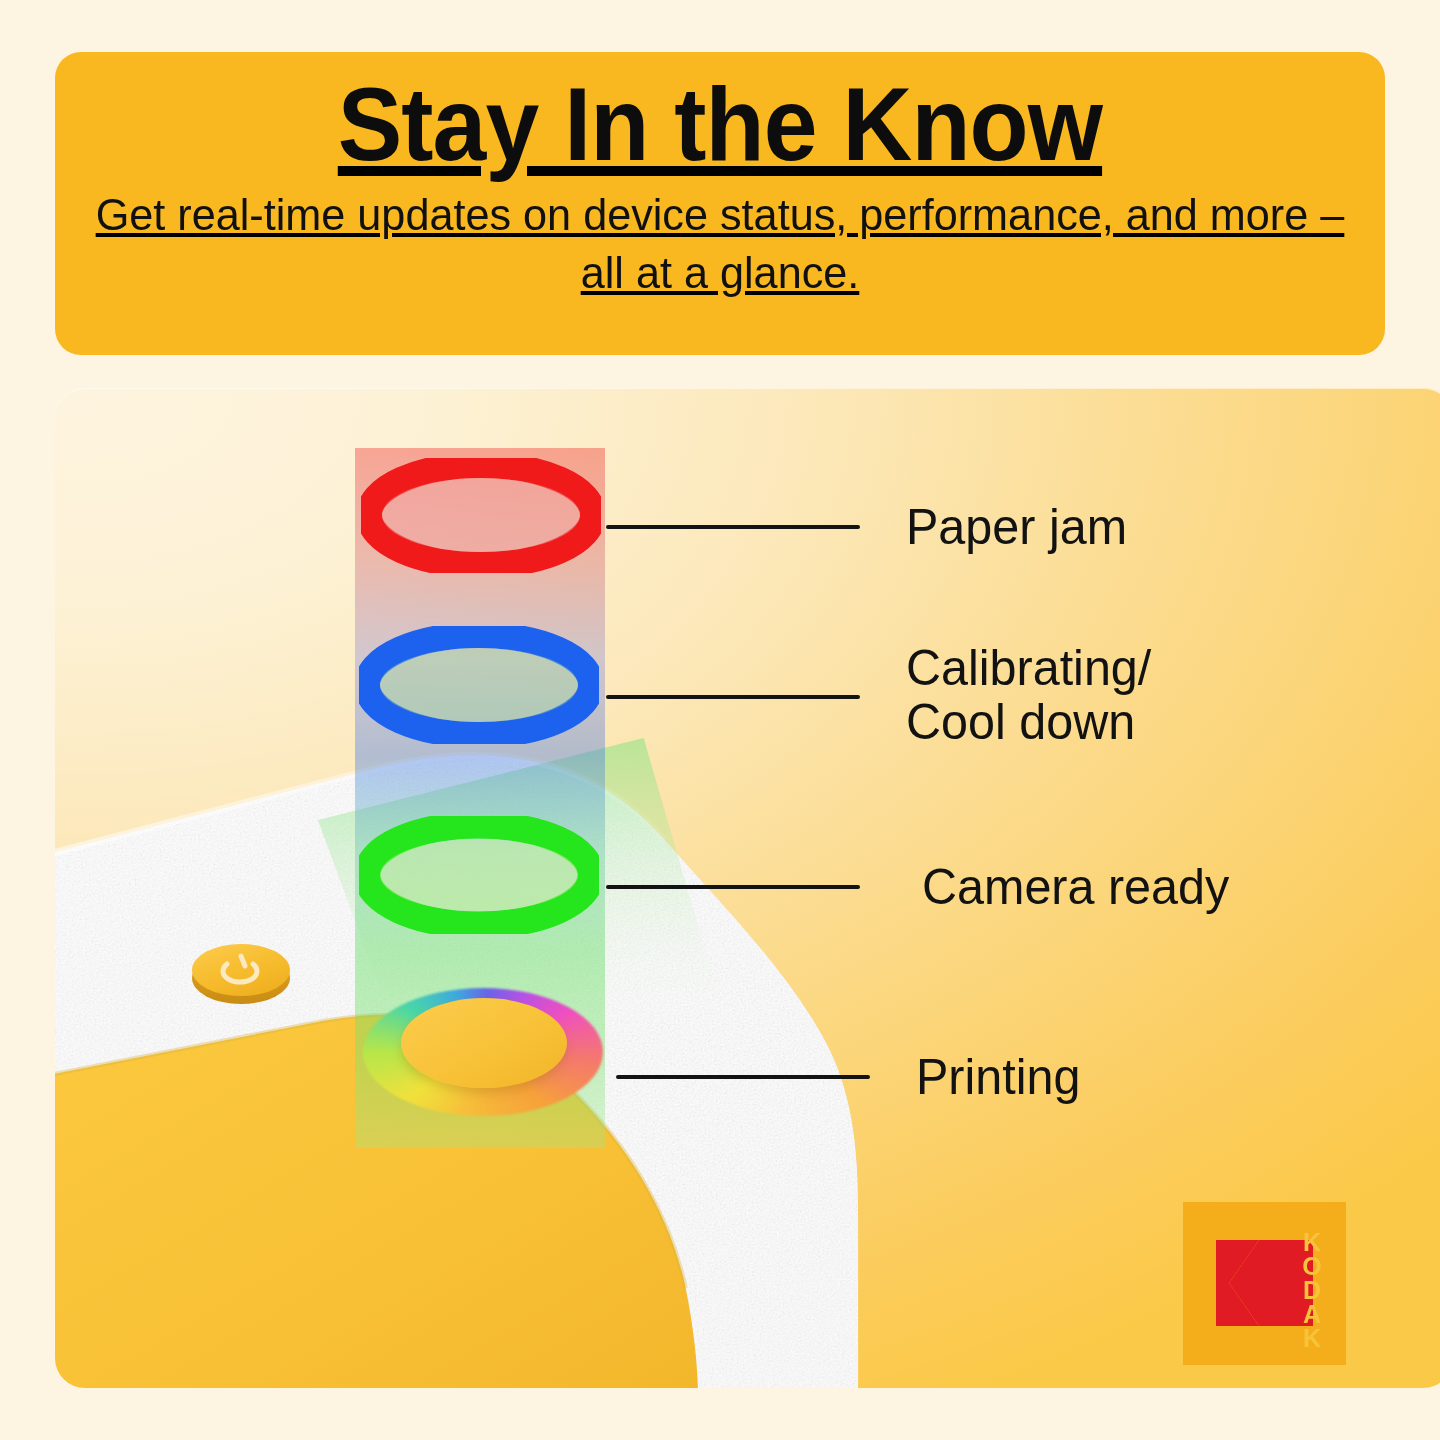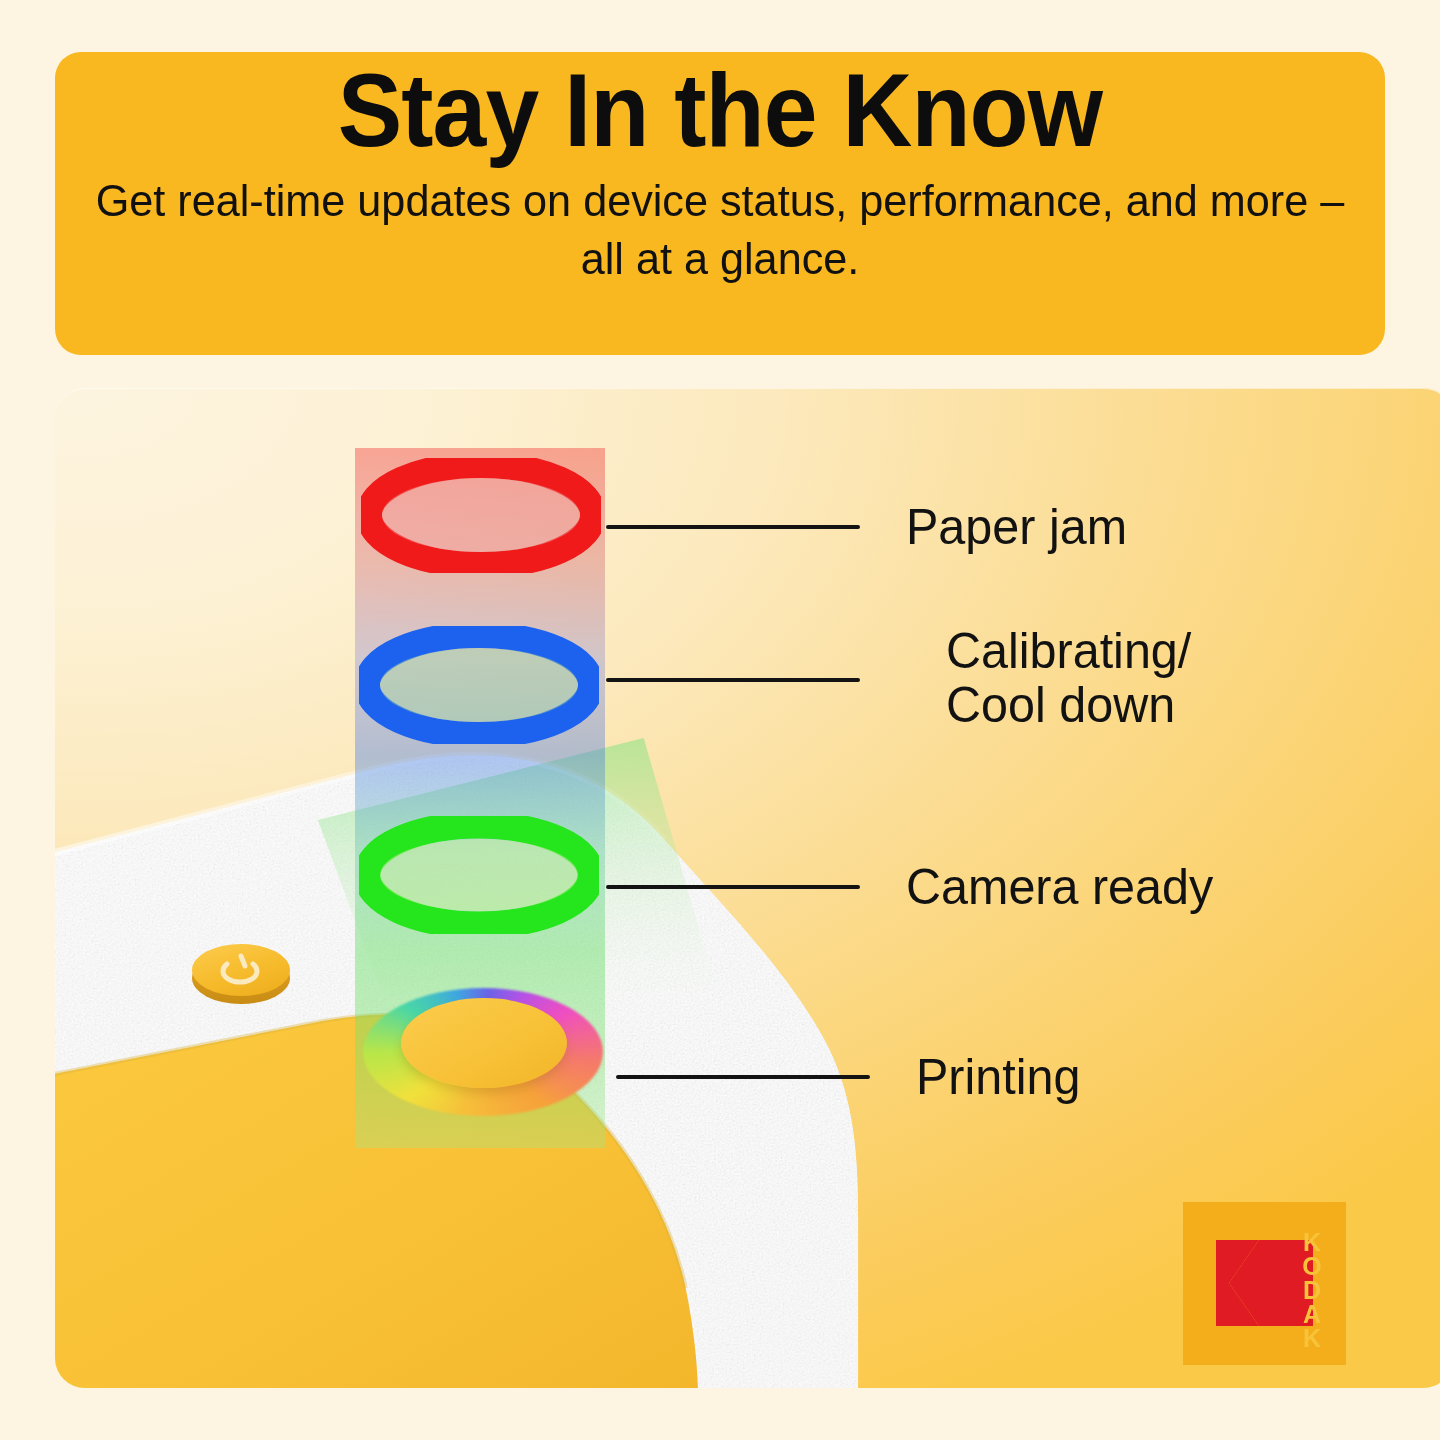--- a/index.html
+++ b/index.html
@@ -27,20 +27,22 @@
     top: 52px;
     width: 1330px;
     height: 303px;
     background: #f9b720;
     border-radius: 26px;
     box-sizing: border-box;
     display: flex;
     flex-direction: column;
     align-items: center;
     justify-content: flex-start;
+    padding-top: 14px;
+    text-decoration: underline;
   }
   .banner-title {
     font-family: "Liberation Sans Narrow", "Liberation Sans", sans-serif;
     font-size: 104px;
     font-weight: bold;
     color: #0d0d0d;
     letter-spacing: -1px;
     line-height: 1.12;
     white-space: nowrap;
     transform: scaleX(0.93);
@@ -294,27 +296,27 @@
                   border-radius:50%;
                   background: linear-gradient(150deg,#fbcc4d 0%,#f8c238 55%,#f2b528 100%);
                   box-shadow: 0 6px 10px rgba(160,110,20,0.28);"></div>
     </div>
 
     <div class="callout" style="left:551px; top:112px;">
       <div class="leader" style="width:254px;"></div>
       <div class="callout-label">Paper jam</div>
     </div>
 
-    <div class="callout" style="left:551px; top:240px;gap:40px;">
+    <div class="callout" style="left:551px; top:257px;">
       <div class="leader" style="width:254px;"></div>
       <div class="callout-label" style="margin-top:-4px;">Calibrating/
 Cool down</div>
     </div>
 
-    <div class="callout" style="left:551px; top:472px;">
+    <div class="callout" style="left:551px; top:472px;gap:16px;">
       <div class="leader" style="width:254px;"></div>
       <div class="callout-label">Camera ready</div>
     </div>
 
     <div class="callout" style="left:551px; top:662px;margin-left:10px;">
       <div class="leader" style="width:254px;"></div>
       <div class="callout-label">Printing</div>
     </div>
 
     <div class="kodak">

